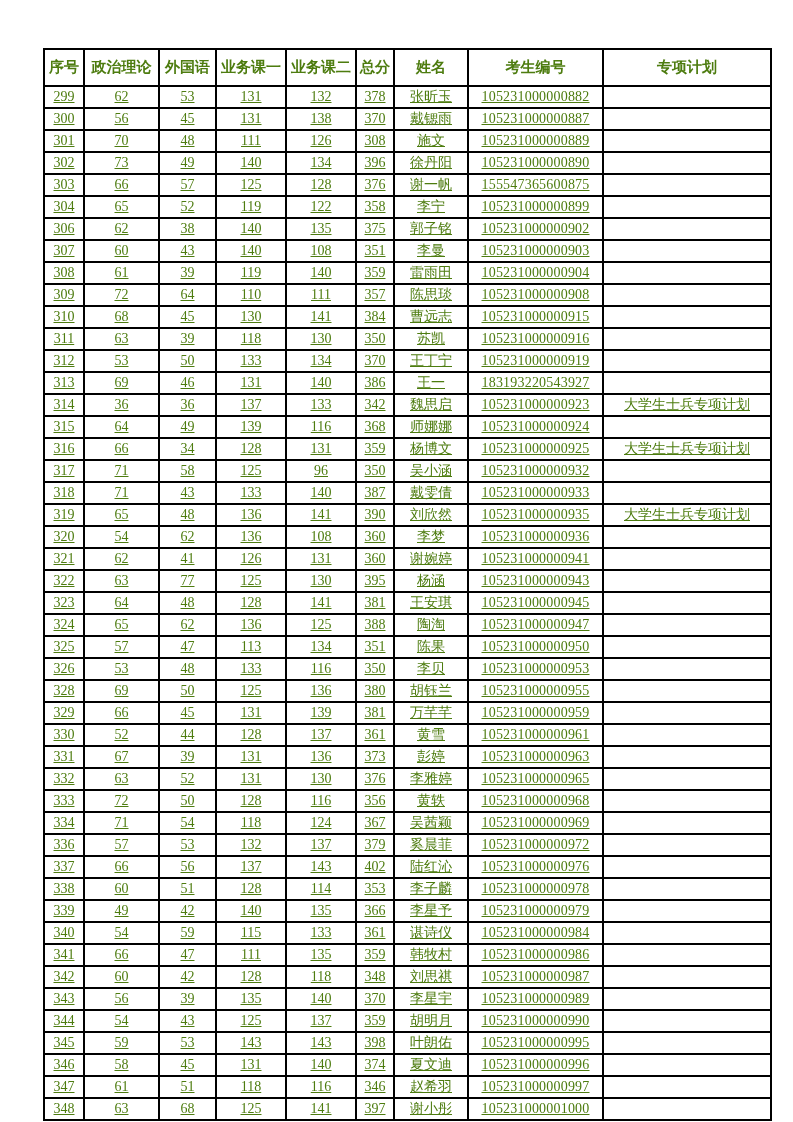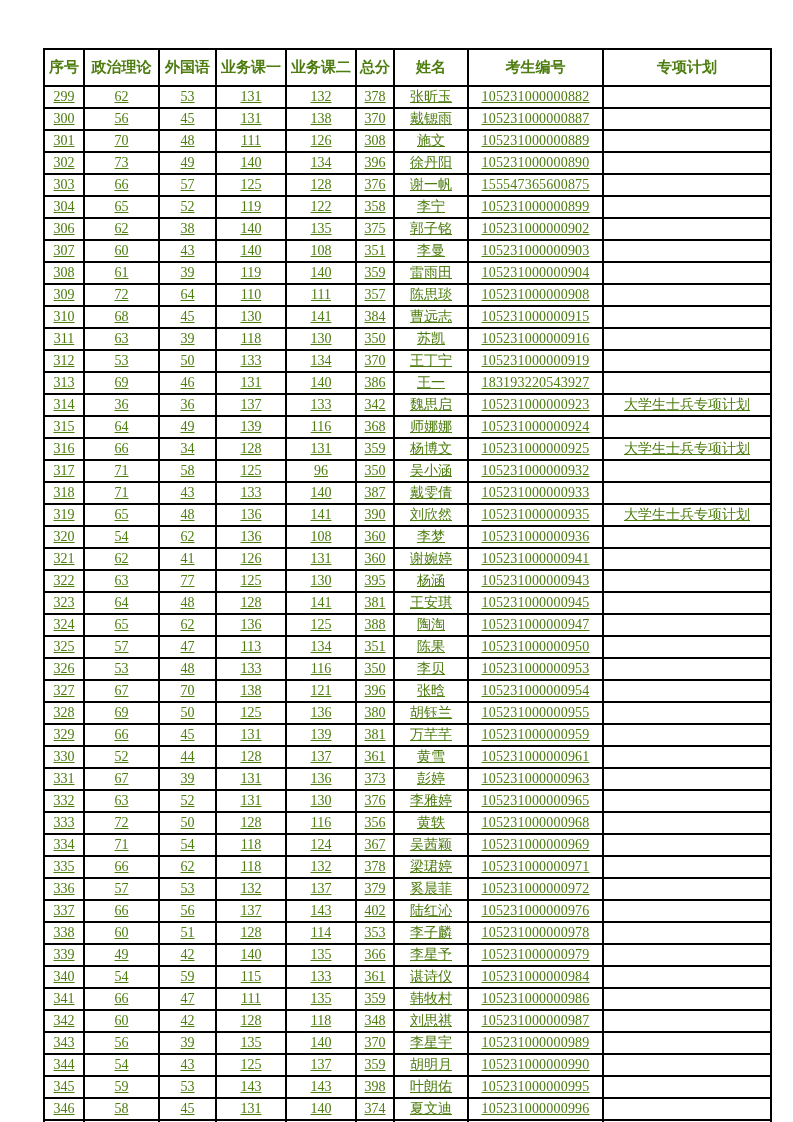--- a/index.html
+++ b/index.html
@@ -346,31 +346,20 @@
           <td class="cell-politics">53</td>
           <td class="cell-foreign-lang">48</td>
           <td class="cell-course1">133</td>
           <td class="cell-course2">116</td>
           <td class="cell-total">350</td>
           <td class="cell-name">李贝</td>
           <td class="cell-candidate-id">105231000000953</td>
           <td class="cell-special-plan"></td>
         </tr>
         <tr>
-          <td class="cell-serial">327</td>
-          <td class="cell-politics">67</td>
-          <td class="cell-foreign-lang">70</td>
-          <td class="cell-course1">138</td>
-          <td class="cell-course2">121</td>
-          <td class="cell-total">396</td>
-          <td class="cell-name">张晗</td>
-          <td class="cell-candidate-id">105231000000954</td>
-          <td class="cell-special-plan"></td>
-        </tr>
-        <tr>
           <td class="cell-serial">328</td>
           <td class="cell-politics">69</td>
           <td class="cell-foreign-lang">50</td>
           <td class="cell-course1">125</td>
           <td class="cell-course2">136</td>
           <td class="cell-total">380</td>
           <td class="cell-name">胡钰兰</td>
           <td class="cell-candidate-id">105231000000955</td>
           <td class="cell-special-plan"></td>
         </tr>
@@ -434,31 +423,20 @@
           <td class="cell-politics">71</td>
           <td class="cell-foreign-lang">54</td>
           <td class="cell-course1">118</td>
           <td class="cell-course2">124</td>
           <td class="cell-total">367</td>
           <td class="cell-name">吴茜颖</td>
           <td class="cell-candidate-id">105231000000969</td>
           <td class="cell-special-plan"></td>
         </tr>
         <tr>
-          <td class="cell-serial">335</td>
-          <td class="cell-politics">66</td>
-          <td class="cell-foreign-lang">62</td>
-          <td class="cell-course1">118</td>
-          <td class="cell-course2">132</td>
-          <td class="cell-total">378</td>
-          <td class="cell-name">梁珺婷</td>
-          <td class="cell-candidate-id">105231000000971</td>
-          <td class="cell-special-plan"></td>
-        </tr>
-        <tr>
           <td class="cell-serial">336</td>
           <td class="cell-politics">57</td>
           <td class="cell-foreign-lang">53</td>
           <td class="cell-course1">132</td>
           <td class="cell-course2">137</td>
           <td class="cell-total">379</td>
           <td class="cell-name">奚晨菲</td>
           <td class="cell-candidate-id">105231000000972</td>
           <td class="cell-special-plan"></td>
         </tr>

